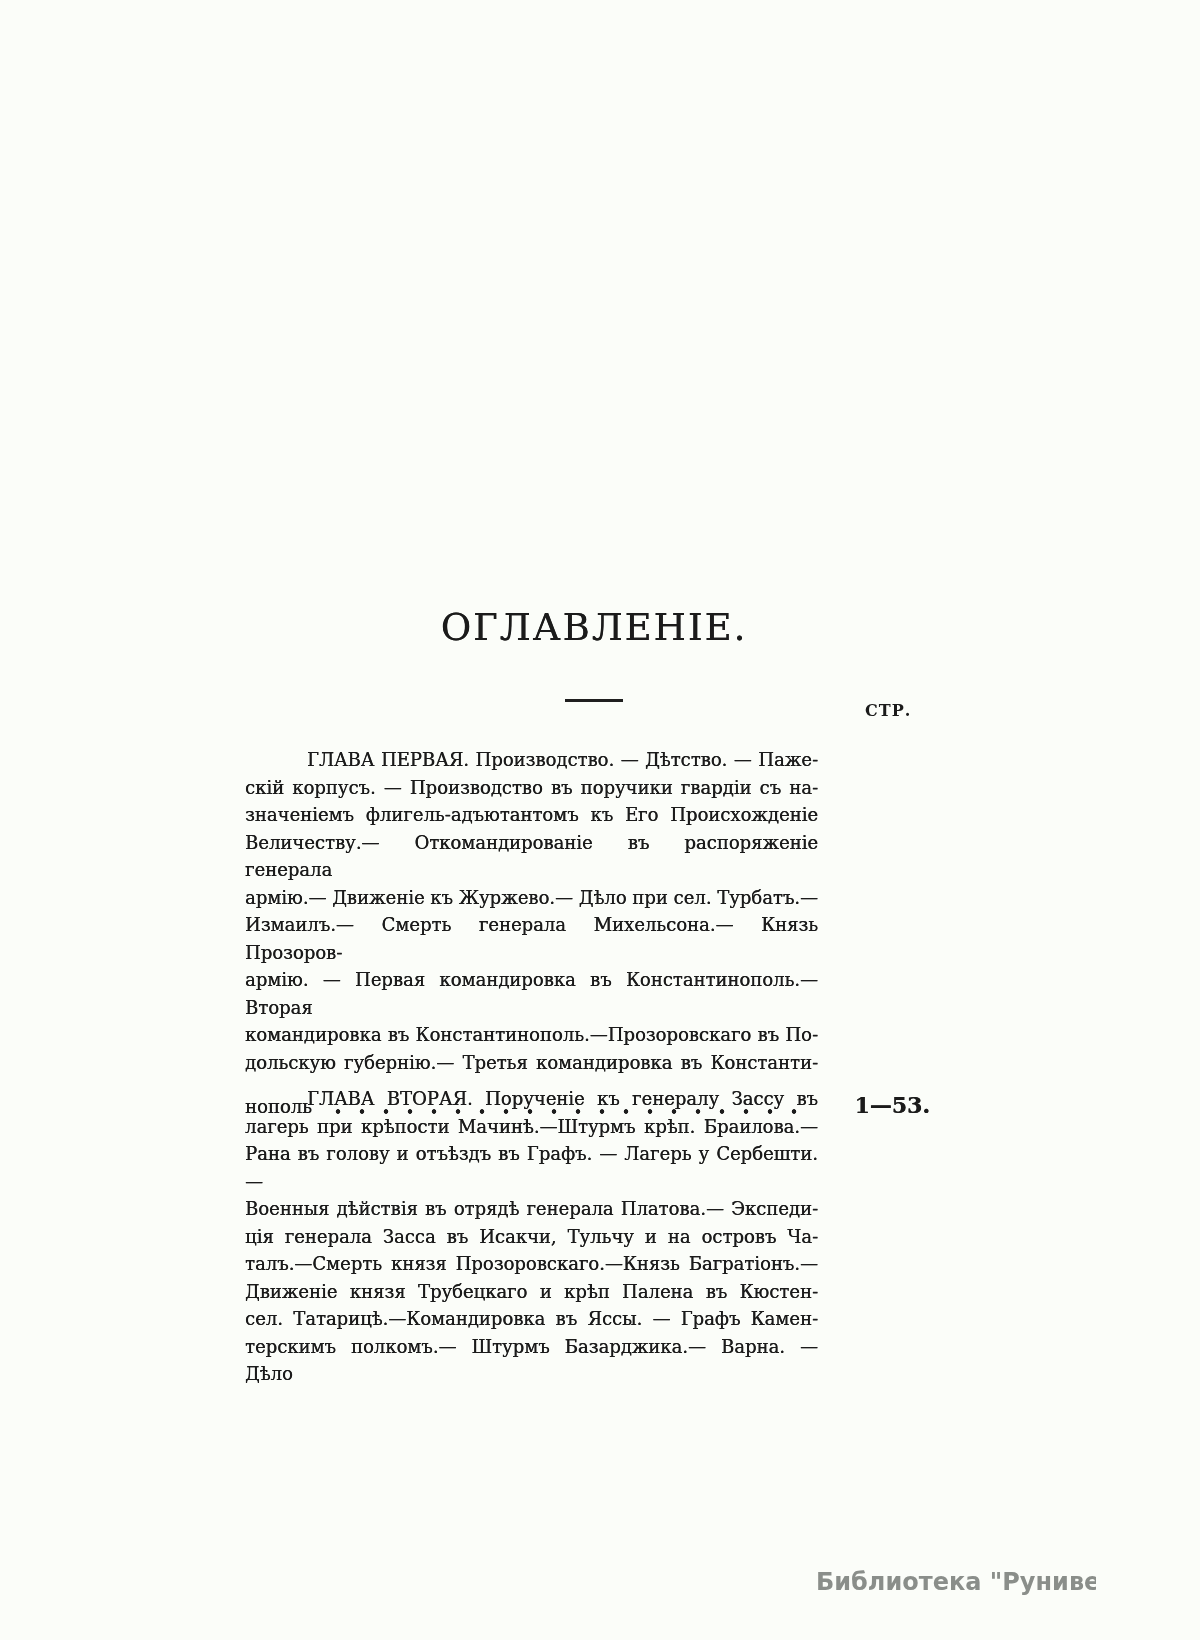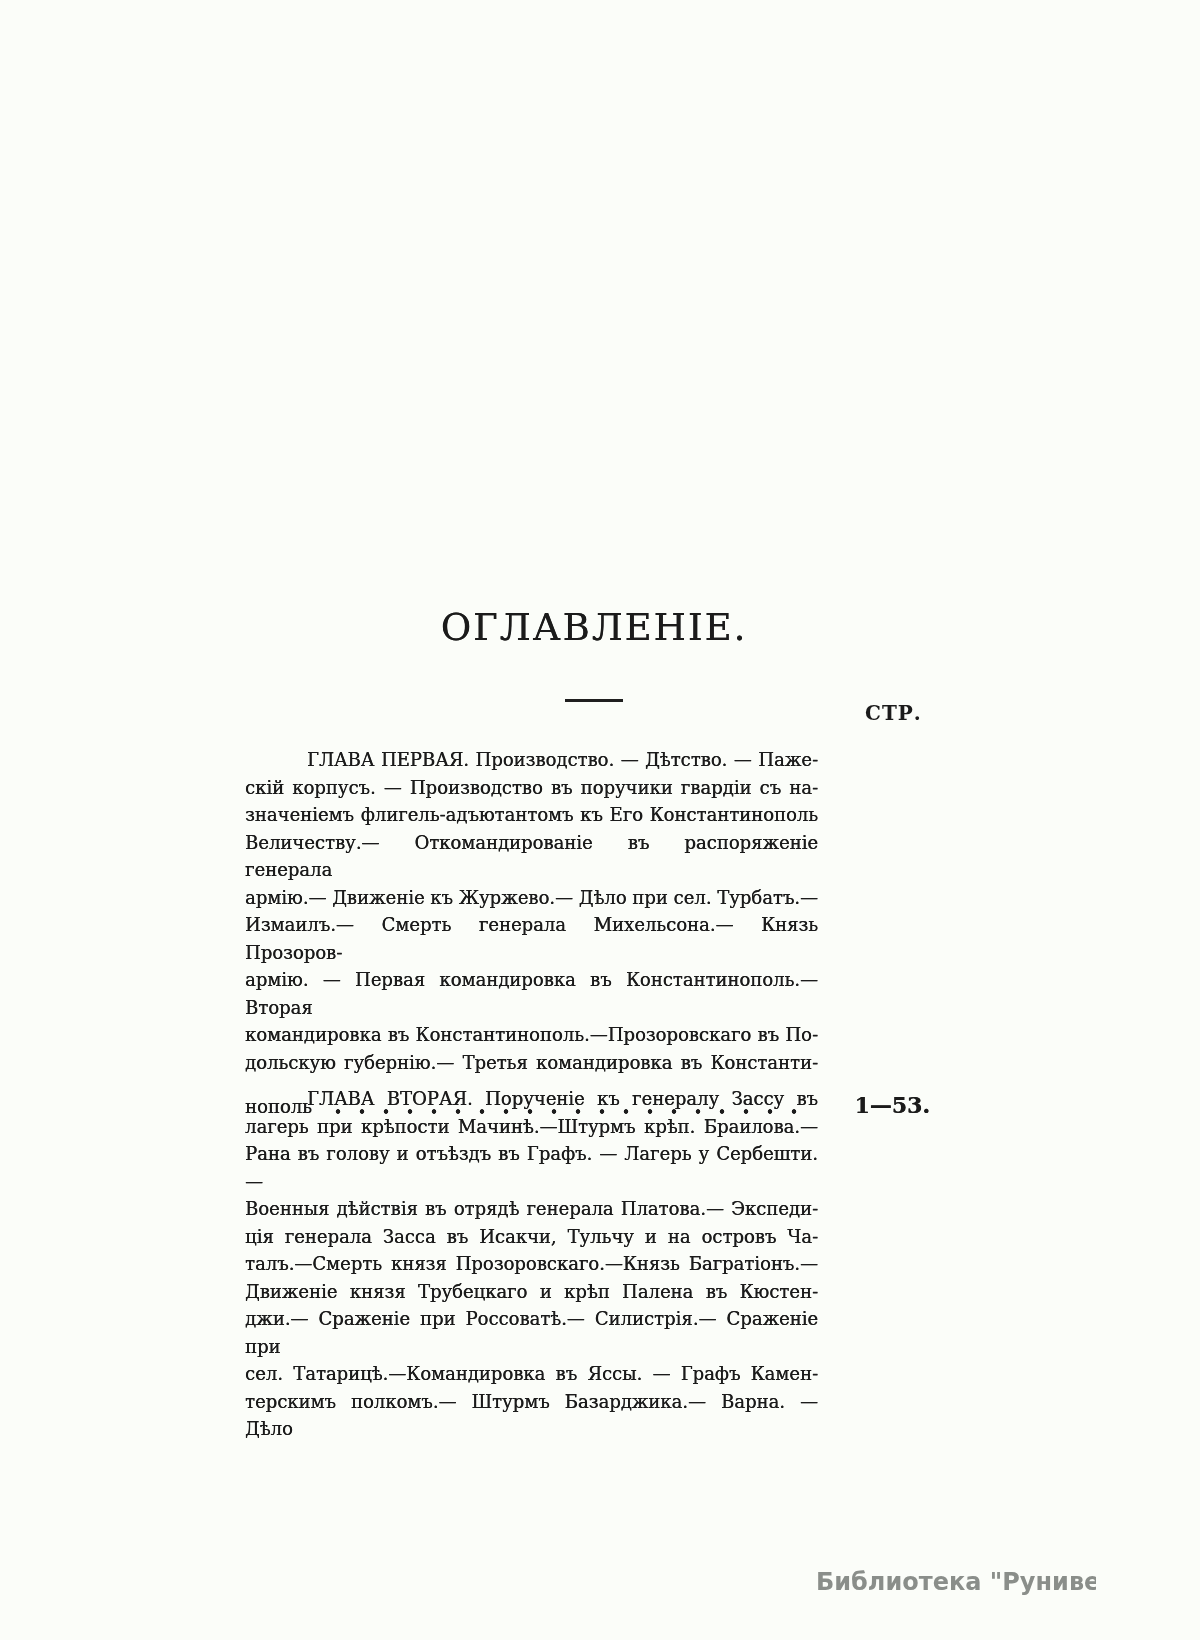--- a/index.html
+++ b/index.html
@@ -33,21 +33,21 @@
     top: 699px;
     left: 565px;
     width: 58px;
     height: 3px;
     background: #1f1f1f;
   }
   .str-header {
     position: absolute;
     top: 701px;
     left: 865px;
-    font-size: 20px;
+    font-size: 16px;
     font-weight: bold;
     letter-spacing: 1px;
   }
   .para {
     position: absolute;
     left: 245px;
     width: 573px;
     font-size: 18px;
     line-height: 27.5px;
     text-shadow: 0.3px 0 0 currentColor;
@@ -102,21 +102,21 @@
   <h1 class="title">ОГЛАВЛЕНІЕ.</h1>
 
   <div class="rule"></div>
 
   <div class="str-header">СТР.</div>
 
   <div class="para para-1">
     <div class="lines">
         <div class="line first">ГЛАВА ПЕРВАЯ. Производство. — Дѣтство. — Паже-</div>
         <div class="line">скій корпусъ. — Производство въ поручики гвардіи съ на-</div>
-        <div class="line">значеніемъ флигель-адъютантомъ къ Его Константинополь</div>
+        <div class="line">значеніемъ флигель-адъютантомъ къ Его Происхожденіе</div>
         <div class="line">Величеству.— Откомандированіе въ распоряженіе генерала</div>
         <div class="line">армію.— Движеніе къ Журжево.— Дѣло при сел. Турбатъ.—</div>
         <div class="line">Измаилъ.— Смерть генерала Михельсона.— Князь Прозоров-</div>
         <div class="line">армію. — Первая командировка въ Константинополь.— Вторая</div>
         <div class="line">командировка въ Константинополь.—Прозоровскаго въ По-</div>
         <div class="line">дольскую губернію.— Третья командировка въ Константи-</div>
       </div>
     <div class="leader-row">
       <span>нополь</span>
       <span class="leader"></span>
@@ -126,21 +126,20 @@
 
   <div class="para para-2">
     <div class="lines">
         <div class="line first">ГЛАВА ВТОРАЯ. Порученіе къ генералу Зассу въ</div>
         <div class="line">лагерь при крѣпости Мачинѣ.—Штурмъ крѣп. Браилова.—</div>
         <div class="line">Рана въ голову и отъѣздъ въ Графъ. — Лагерь у Сербешти.—</div>
         <div class="line">Военныя дѣйствія въ отрядѣ генерала Платова.— Экспеди-</div>
         <div class="line">ція генерала Засса въ Исакчи, Тульчу и на островъ Ча-</div>
         <div class="line">талъ.—Смерть князя Прозоровскаго.—Князь Багратіонъ.—</div>
         <div class="line">Движеніе князя Трубецкаго и крѣп Палена въ Кюстен-</div>
-        <div class="line">джи.— Сраженіе при Россоватѣ.— Силистрія.— Сраженіе при</div>
         <div class="line">сел. Татарицѣ.—Командировка въ Яссы. — Графъ Камен-</div>
         <div class="line">терскимъ полкомъ.— Штурмъ Базарджика.— Варна. — Дѣло</div>
       </div>
   </div>
 
   <div class="watermark">Библиотека "Руниверс"</div>
 
 </div>
 
 </body></html>

